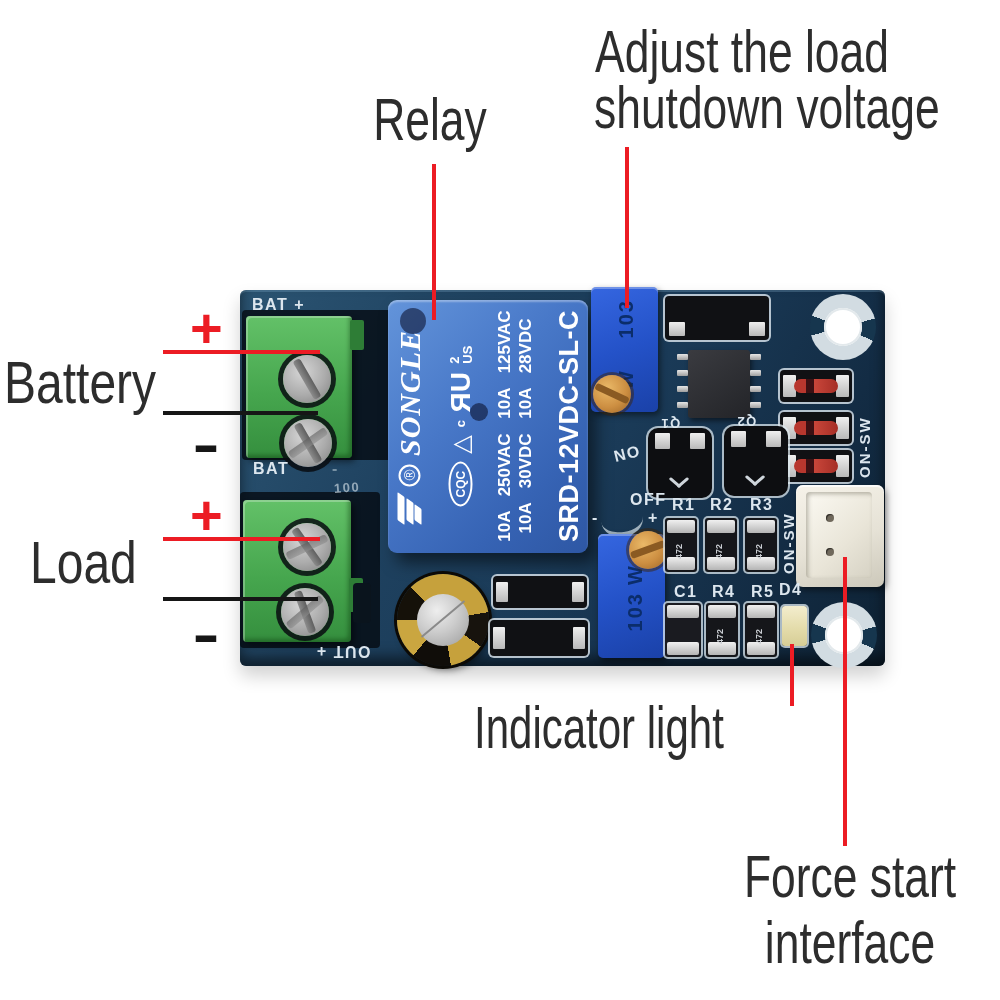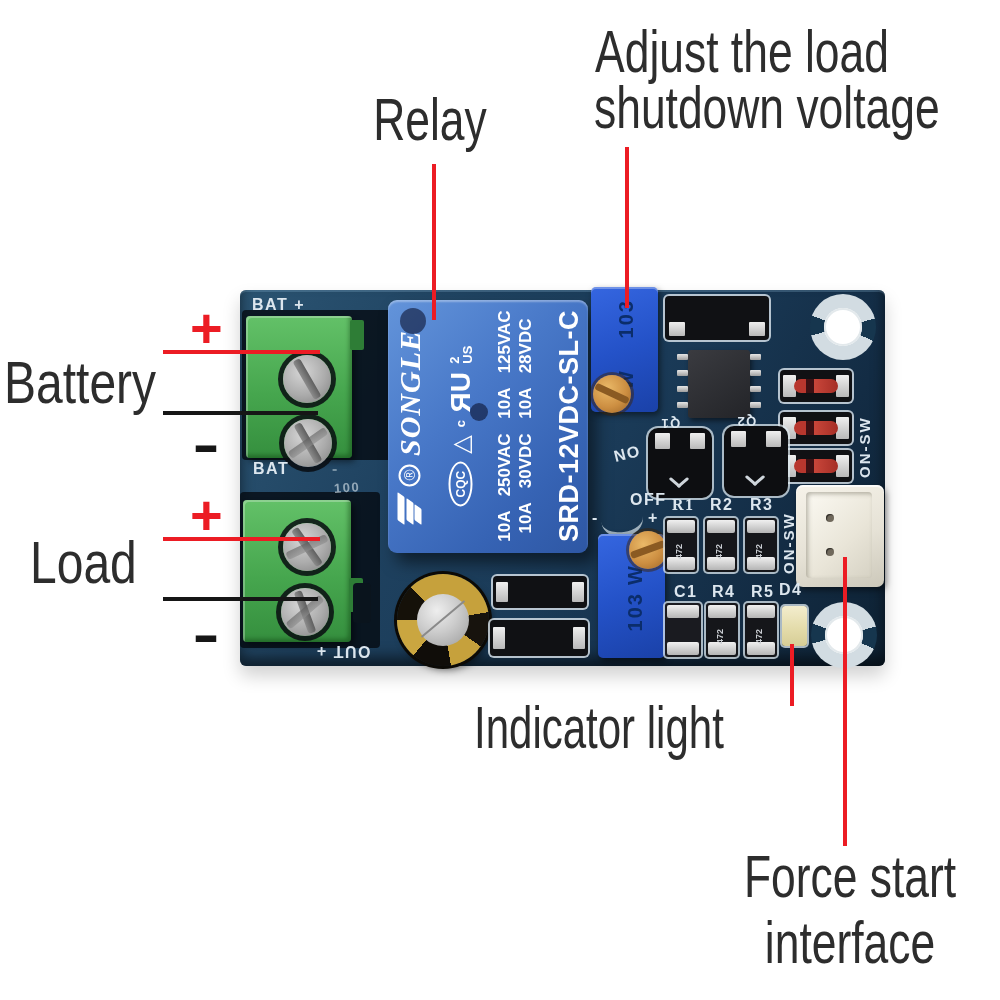--- a/index.html
+++ b/index.html
@@ -231,21 +231,21 @@
     <div class="abs" style="left:362px;top:226px;width:42px;height:16px;border-bottom:5px solid #9fb0bc;border-radius:0 0 60% 60%/0 0 100% 100%;transform:rotate(-8deg);"></div>
 
     <div class="trimmer" style="left:358px;top:244px;height:124px;">
       <span class="tmark vtext" style="left:26px;top:30px;">W</span>
       <span class="tmark vtext" style="left:26px;top:58px;">103</span>
     </div>
     <div class="brass" style="left:389px;top:241px;">
         <div class="bslot" style="transform:rotate(-20deg);"></div>
       </div>
 
-    <div class="silk" style="left:432px;top:206px;font-family:Liberation Serif, serif;">R1</div>
+    <div class="silk" style="left:432px;top:206px;">R1</div>
     <div class="silk" style="left:470px;top:206px;">R2</div>
     <div class="silk" style="left:510px;top:206px;">R3</div>
     <div class="resistor" style="left:425px;top:228px;">
         <div class="cap" style="top:2px;"></div>
         <div class="cap" style="bottom:2px;"></div>
         <span class="rcode">472</span>
       </div>
     <div class="resistor" style="left:465px;top:228px;">
         <div class="cap" style="top:2px;"></div>
         <div class="cap" style="bottom:2px;"></div>

